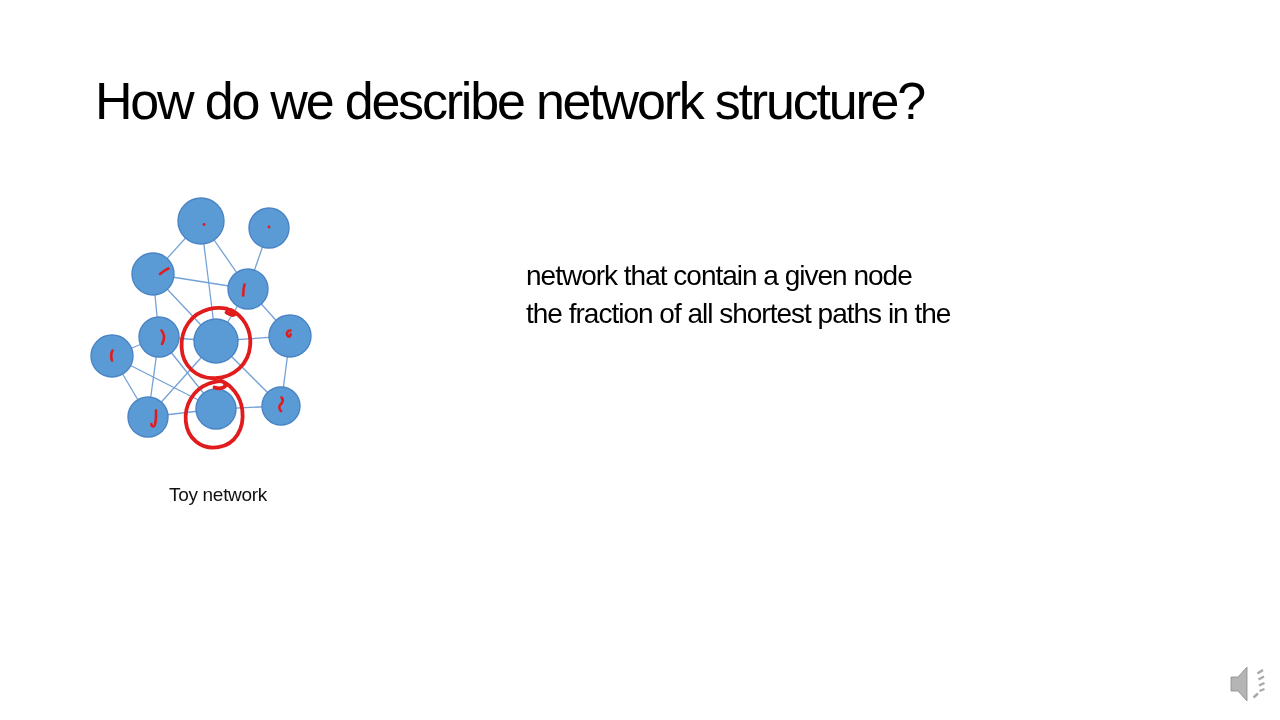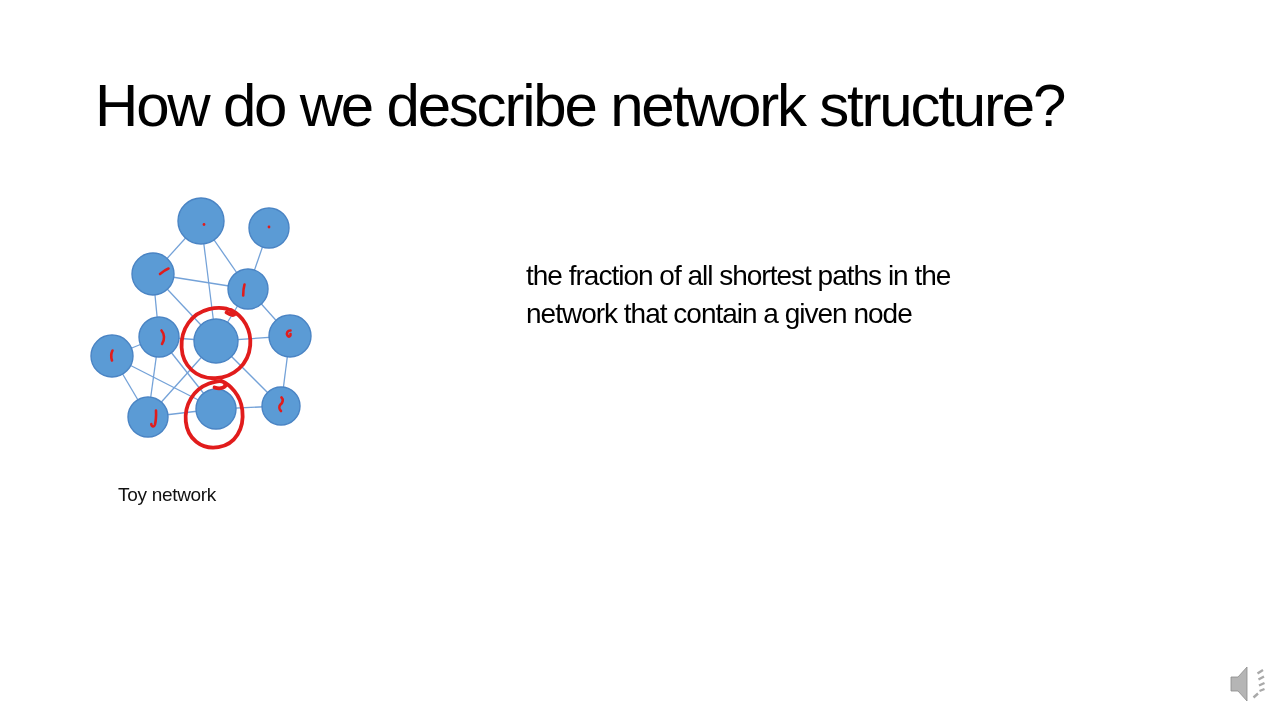--- a/index.html
+++ b/index.html
@@ -2,30 +2,30 @@
 <html><head>
 <meta charset="utf-8">
 <style>
   html,body{margin:0;padding:0;background:#fff;}
   .slide{
     position:relative;width:1280px;height:720px;background:#ffffff;
     font-family:"Liberation Sans", sans-serif;overflow:hidden;color:#000;
   }
   .slide-title{
     position:absolute;left:95px;top:70px;width:1100px;
-    font-size:60px;line-height:1.2;letter-spacing:-2.2px;font-weight:400;color:#000;
+    font-size:52px;line-height:1.2;letter-spacing:-2.2px;font-weight:400;color:#000;
     white-space:nowrap;
   }
   .definition{
     position:absolute;left:526px;top:257px;width:560px;
     font-size:28px;line-height:38px;letter-spacing:-1px;color:#000;
   }
   .definition .line{white-space:nowrap;}
   .caption{
-    position:absolute;left:118px;top:483px;width:200px;
+    position:absolute;left:118px;top:483px;width:200px;text-align:center;
     font-size:19px;line-height:23px;letter-spacing:-0.3px;color:#111;
   }
   .network-svg{position:absolute;left:78px;top:188px;}
   .audio-svg{position:absolute;left:1222px;top:658px;cursor:pointer;}
 </style>
 </head>
 <body>
 
 <div class="slide">
 
@@ -73,22 +73,22 @@
       <path d="M 281.5 397.5 C 283.5 399.5 283 402.5 280.5 404.5 C 278.8 406.3 279 409 281 411" fill="none" stroke="#e11c1c" stroke-width="2.6" stroke-linecap="round"></path>
       <circle cx="204" cy="224.5" r="1.4" fill="#e11c1c"></circle>
       <circle cx="269" cy="227" r="1.4" fill="#e11c1c"></circle>
       <path d="M 231 310 C 243.5 316 251.5 330 250.2 345.5 C 248.6 364.5 233.5 377.5 215.5 378.2 C 196.5 379 182.5 366 181.6 347.5 C 180.7 329 191.5 313.5 209 309.2 C 218 307 228.5 307.5 233.8 312.5 C 236.5 315 232.5 316.5 226.5 312.5" fill="none" stroke="#e11c1c" stroke-width="3.8" stroke-linecap="round" stroke-linejoin="round"></path>
       <path d="M 221.5 381 C 230 384.5 240.5 395 242.3 410 C 244.5 428.5 235.5 444.5 218.5 447.2 C 201 450 187.5 438.5 185.8 421.5 C 184.2 404.5 193.5 389.5 208.5 383.8 C 216 381 223.5 379.3 225.3 384 C 226.3 387.5 220.5 389.5 214.5 387.5" fill="none" stroke="#e11c1c" stroke-width="3.8" stroke-linecap="round" stroke-linejoin="round"></path>
     </svg>
 
   <div class="caption">Toy network</div>
 
   <div class="definition">
+    <div class="line">network that contain a given node</div>
     <div class="line">the fraction of all shortest paths in the</div>
-    <div class="line">network that contain a given node</div>
   </div>
 
   <svg class="audio-svg" width="52" height="52" viewBox="1222 658 52 52">
       <polygon points="1231,677 1238,677 1247,667 1247,701 1238,691 1231,691" fill="#b5b5b5" stroke="#8c8c8c" stroke-width="0.8"></polygon>
       <path d="M 1263 670 L 1257.5 673.5" stroke="#a9a9a9" stroke-width="2.4" stroke-linecap="butt" fill="none"></path>
       <path d="M 1264 676.5 L 1258.5 679.5" stroke="#a9a9a9" stroke-width="2.4" stroke-linecap="butt" fill="none"></path>
       <path d="M 1264.5 683 L 1259 685.5" stroke="#a9a9a9" stroke-width="2.4" stroke-linecap="butt" fill="none"></path>
       <path d="M 1264.5 689 L 1259.5 691" stroke="#a9a9a9" stroke-width="2.4" stroke-linecap="butt" fill="none"></path>
       <path d="M 1258 693.5 L 1253.5 697.5" stroke="#a9a9a9" stroke-width="2.4" stroke-linecap="butt" fill="none"></path>
     </svg>

